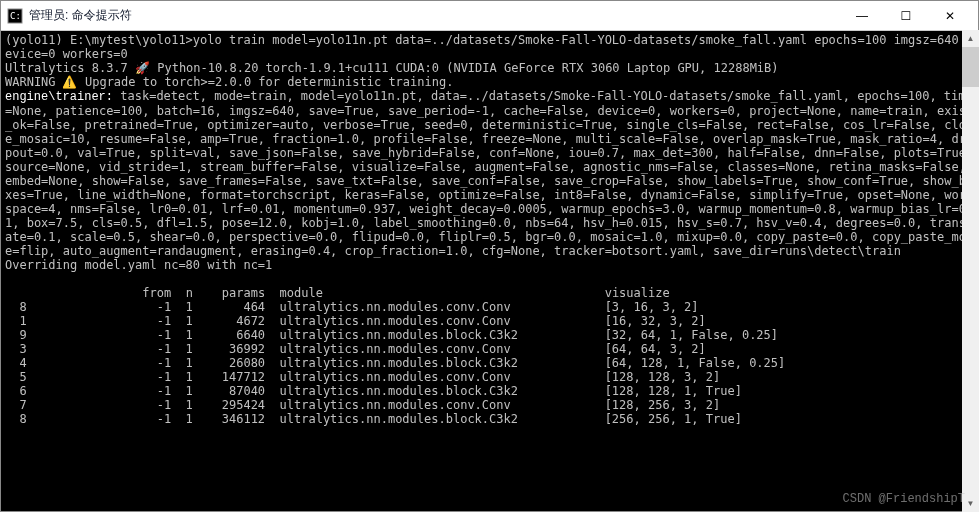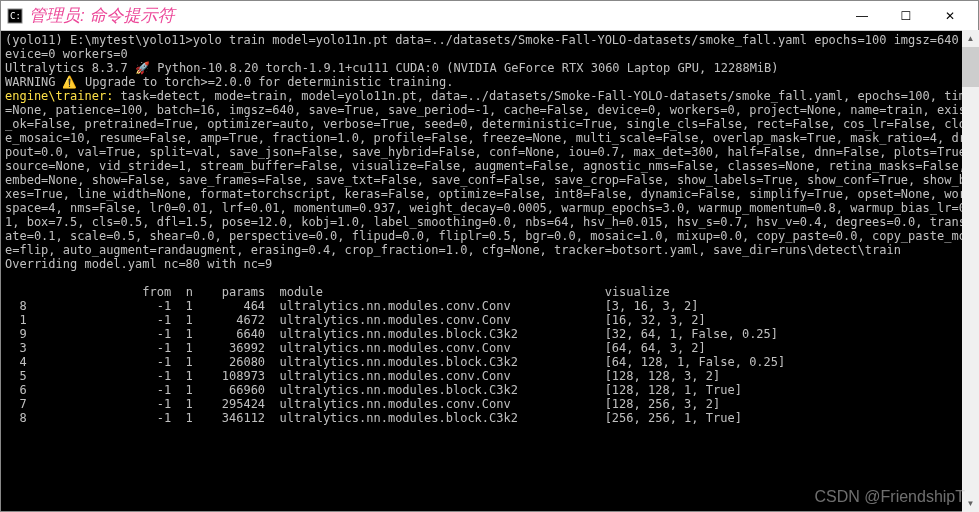--- a/index.html
+++ b/index.html
@@ -26,24 +26,23 @@
   align-items: center;
   padding: 0 6px;
   border-bottom: 1px solid #ccc;
 }
 .titlebar .icon {
   width: 16px;
   height: 16px;
   margin-right: 6px;
 }
 .titlebar .title {
-  font-size: 17px;
-  color: #ec4899;
+  font-size: 12px;
+  color: #0f172a;
   flex: 1;
-  font-style: italic;
 }
 .win-controls {
   display: flex;
 }
 .win-btn {
   width: 44px;
   height: 30px;
   display: flex;
   align-items: center;
   justify-content: center;
@@ -58,21 +57,21 @@
   position: relative;
 }
 .terminal-content {
   font-family: "NSimSun", "SimSun", "Consolas", monospace;
   font-size: 12px;
   line-height: 14px;
   color: #c0c0c0;
   white-space: pre-wrap;
   word-break: break-all;
 }
-.cyan { color: #fde047; }
+.cyan { color: #ffffff; font-family: Liberation Mono, monospace; }
 .scrollbar {
   position: absolute;
   right: 0;
   top: 30px;
   bottom: 0;
   width: 17px;
   background: #f0f0f0;
 }
 .scroll-btn {
   height: 17px;
@@ -89,23 +88,23 @@
   position: absolute;
   top: 17px;
   width: 100%;
   height: 40px;
   background: #cdcdcd;
 }
 .watermark {
   position: absolute;
   right: 14px;
   bottom: 6px;
-  font-size: 16px;
+  font-size: 12px;
   color: rgba(200,200,200,0.55);
-  font-family: Liberation Sans, sans-serif;
+  font-family: Liberation Mono, monospace;
   pointer-events: none;
 }
 </style>
 </head>
 <body>
 
 <div class="window">
   <div class="titlebar">
     <span class="icon">
       <svg width="16" height="16">
@@ -119,30 +118,30 @@
       <div class="win-btn">☐</div>
       <div class="win-btn">✕</div>
     </div>
   </div>
 
   <div class="terminal">
     <div class="terminal-content"><span>(yolo11) E:\mytest\yolo11&gt;yolo train model=yolo11n.pt data=../datasets/Smoke-Fall-YOLO-datasets/smoke_fall.yaml epochs=100 imgsz=640 device=0 workers=0</span>
 <span>Ultralytics 8.3.7 🚀 Python-10.8.20 torch-1.9.1+cu111 CUDA:0 (NVIDIA GeForce RTX 3060 Laptop GPU, 12288MiB)</span>
 <span>WARNING ⚠️ Upgrade to torch&gt;=2.0.0 for deterministic training.</span>
 <span class="cyan">engine\trainer:</span><span> task=detect, mode=train, model=yolo11n.pt, data=../datasets/Smoke-Fall-YOLO-datasets/smoke_fall.yaml, epochs=100, time=None, patience=100, batch=16, imgsz=640, save=True, save_period=-1, cache=False, device=0, workers=0, project=None, name=train, exist_ok=False, pretrained=True, optimizer=auto, verbose=True, seed=0, deterministic=True, single_cls=False, rect=False, cos_lr=False, close_mosaic=10, resume=False, amp=True, fraction=1.0, profile=False, freeze=None, multi_scale=False, overlap_mask=True, mask_ratio=4, dropout=0.0, val=True, split=val, save_json=False, save_hybrid=False, conf=None, iou=0.7, max_det=300, half=False, dnn=False, plots=True, source=None, vid_stride=1, stream_buffer=False, visualize=False, augment=False, agnostic_nms=False, classes=None, retina_masks=False, embed=None, show=False, save_frames=False, save_txt=False, save_conf=False, save_crop=False, show_labels=True, show_conf=True, show_boxes=True, line_width=None, format=torchscript, keras=False, optimize=False, int8=False, dynamic=False, simplify=True, opset=None, workspace=4, nms=False, lr0=0.01, lrf=0.01, momentum=0.937, weight_decay=0.0005, warmup_epochs=3.0, warmup_momentum=0.8, warmup_bias_lr=0.1, box=7.5, cls=0.5, dfl=1.5, pose=12.0, kobj=1.0, label_smoothing=0.0, nbs=64, hsv_h=0.015, hsv_s=0.7, hsv_v=0.4, degrees=0.0, translate=0.1, scale=0.5, shear=0.0, perspective=0.0, flipud=0.0, fliplr=0.5, bgr=0.0, mosaic=1.0, mixup=0.0, copy_paste=0.0, copy_paste_mode=flip, auto_augment=randaugment, erasing=0.4, crop_fraction=1.0, cfg=None, tracker=botsort.yaml, save_dir=runs\detect\train</span>
-<span>Overriding model.yaml nc=80 with nc=9</span>
+<span>Overriding model.yaml nc=80 with nc=1</span>
 
 <span>                   from  n    params  module                                       visualize</span>
 <span>  8                  -1  1       464  ultralytics.nn.modules.conv.Conv             [3, 16, 3, 2]</span>
 <span>  1                  -1  1      4672  ultralytics.nn.modules.conv.Conv             [16, 32, 3, 2]</span>
 <span>  9                  -1  1      6640  ultralytics.nn.modules.block.C3k2            [32, 64, 1, False, 0.25]</span>
 <span>  3                  -1  1     36992  ultralytics.nn.modules.conv.Conv             [64, 64, 3, 2]</span>
 <span>  4                  -1  1     26080  ultralytics.nn.modules.block.C3k2            [64, 128, 1, False, 0.25]</span>
-<span>  5                  -1  1    108973  ultralytics.nn.modules.conv.Conv             [128, 128, 3, 2]</span>
-<span>  6                  -1  1     66960  ultralytics.nn.modules.block.C3k2            [128, 128, 1, True]</span>
+<span>  5                  -1  1    147712  ultralytics.nn.modules.conv.Conv             [128, 128, 3, 2]</span>
+<span>  6                  -1  1     87040  ultralytics.nn.modules.block.C3k2            [128, 128, 1, True]</span>
 <span>  7                  -1  1    295424  ultralytics.nn.modules.conv.Conv             [128, 256, 3, 2]</span>
 <span>  8                  -1  1    346112  ultralytics.nn.modules.block.C3k2            [256, 256, 1, True]</span></div>
   </div>
 
   <div class="scrollbar">
     <div class="scroll-btn top">▲</div>
     <div class="scroll-thumb"></div>
     <div class="scroll-btn bottom">▼</div>
   </div>
 </div>

